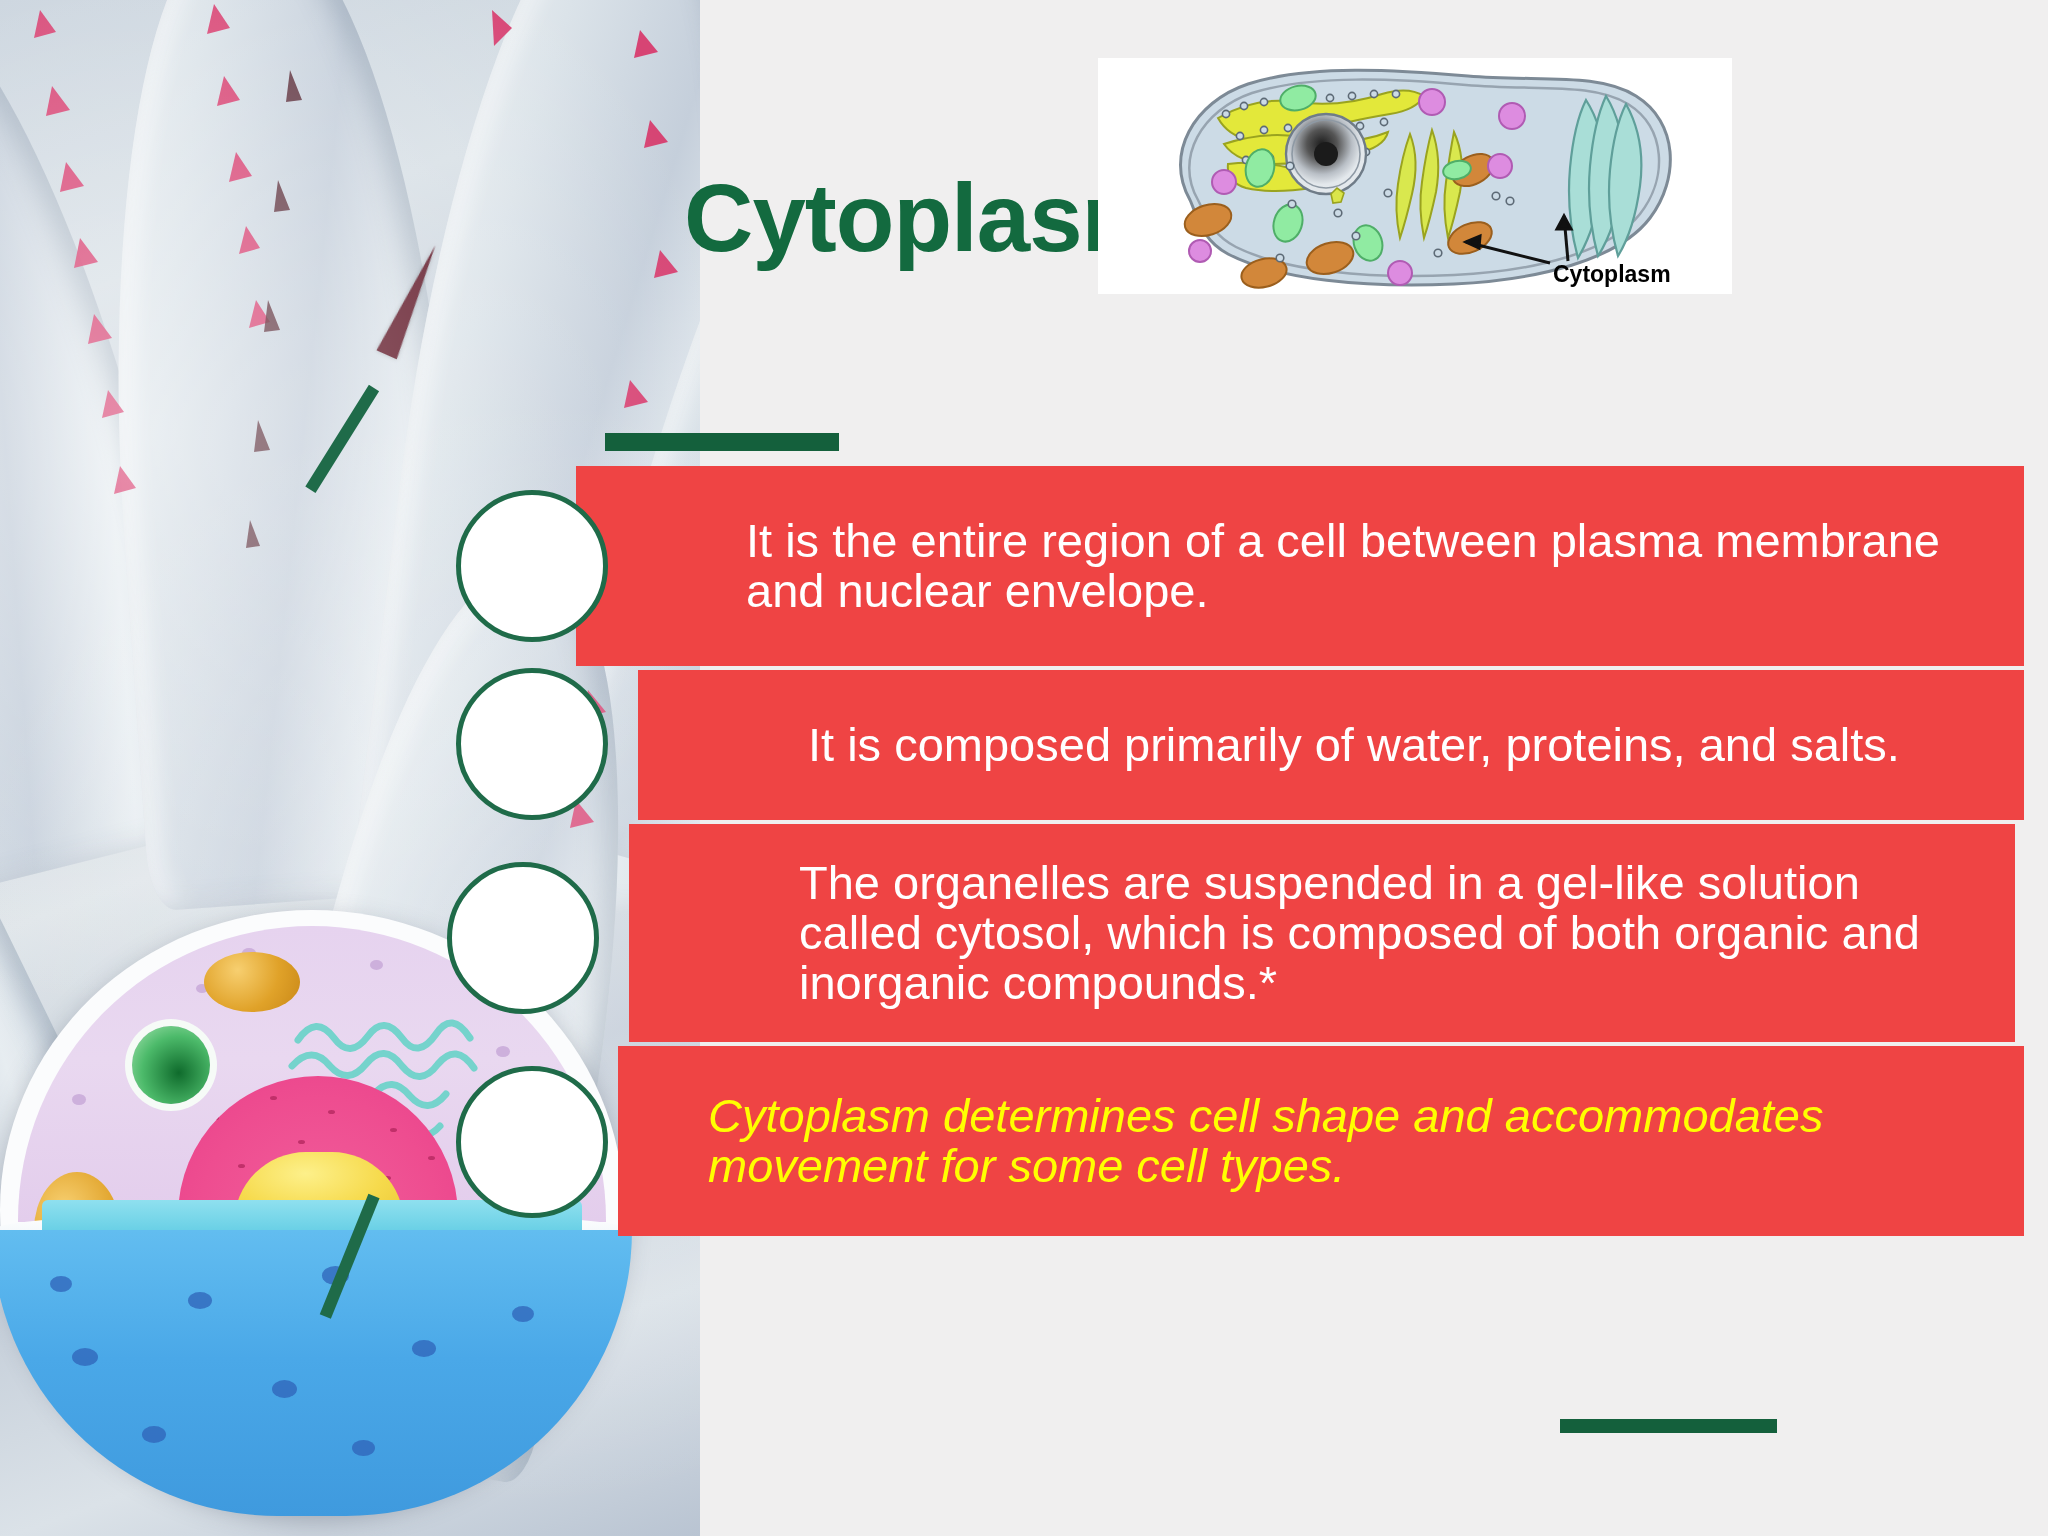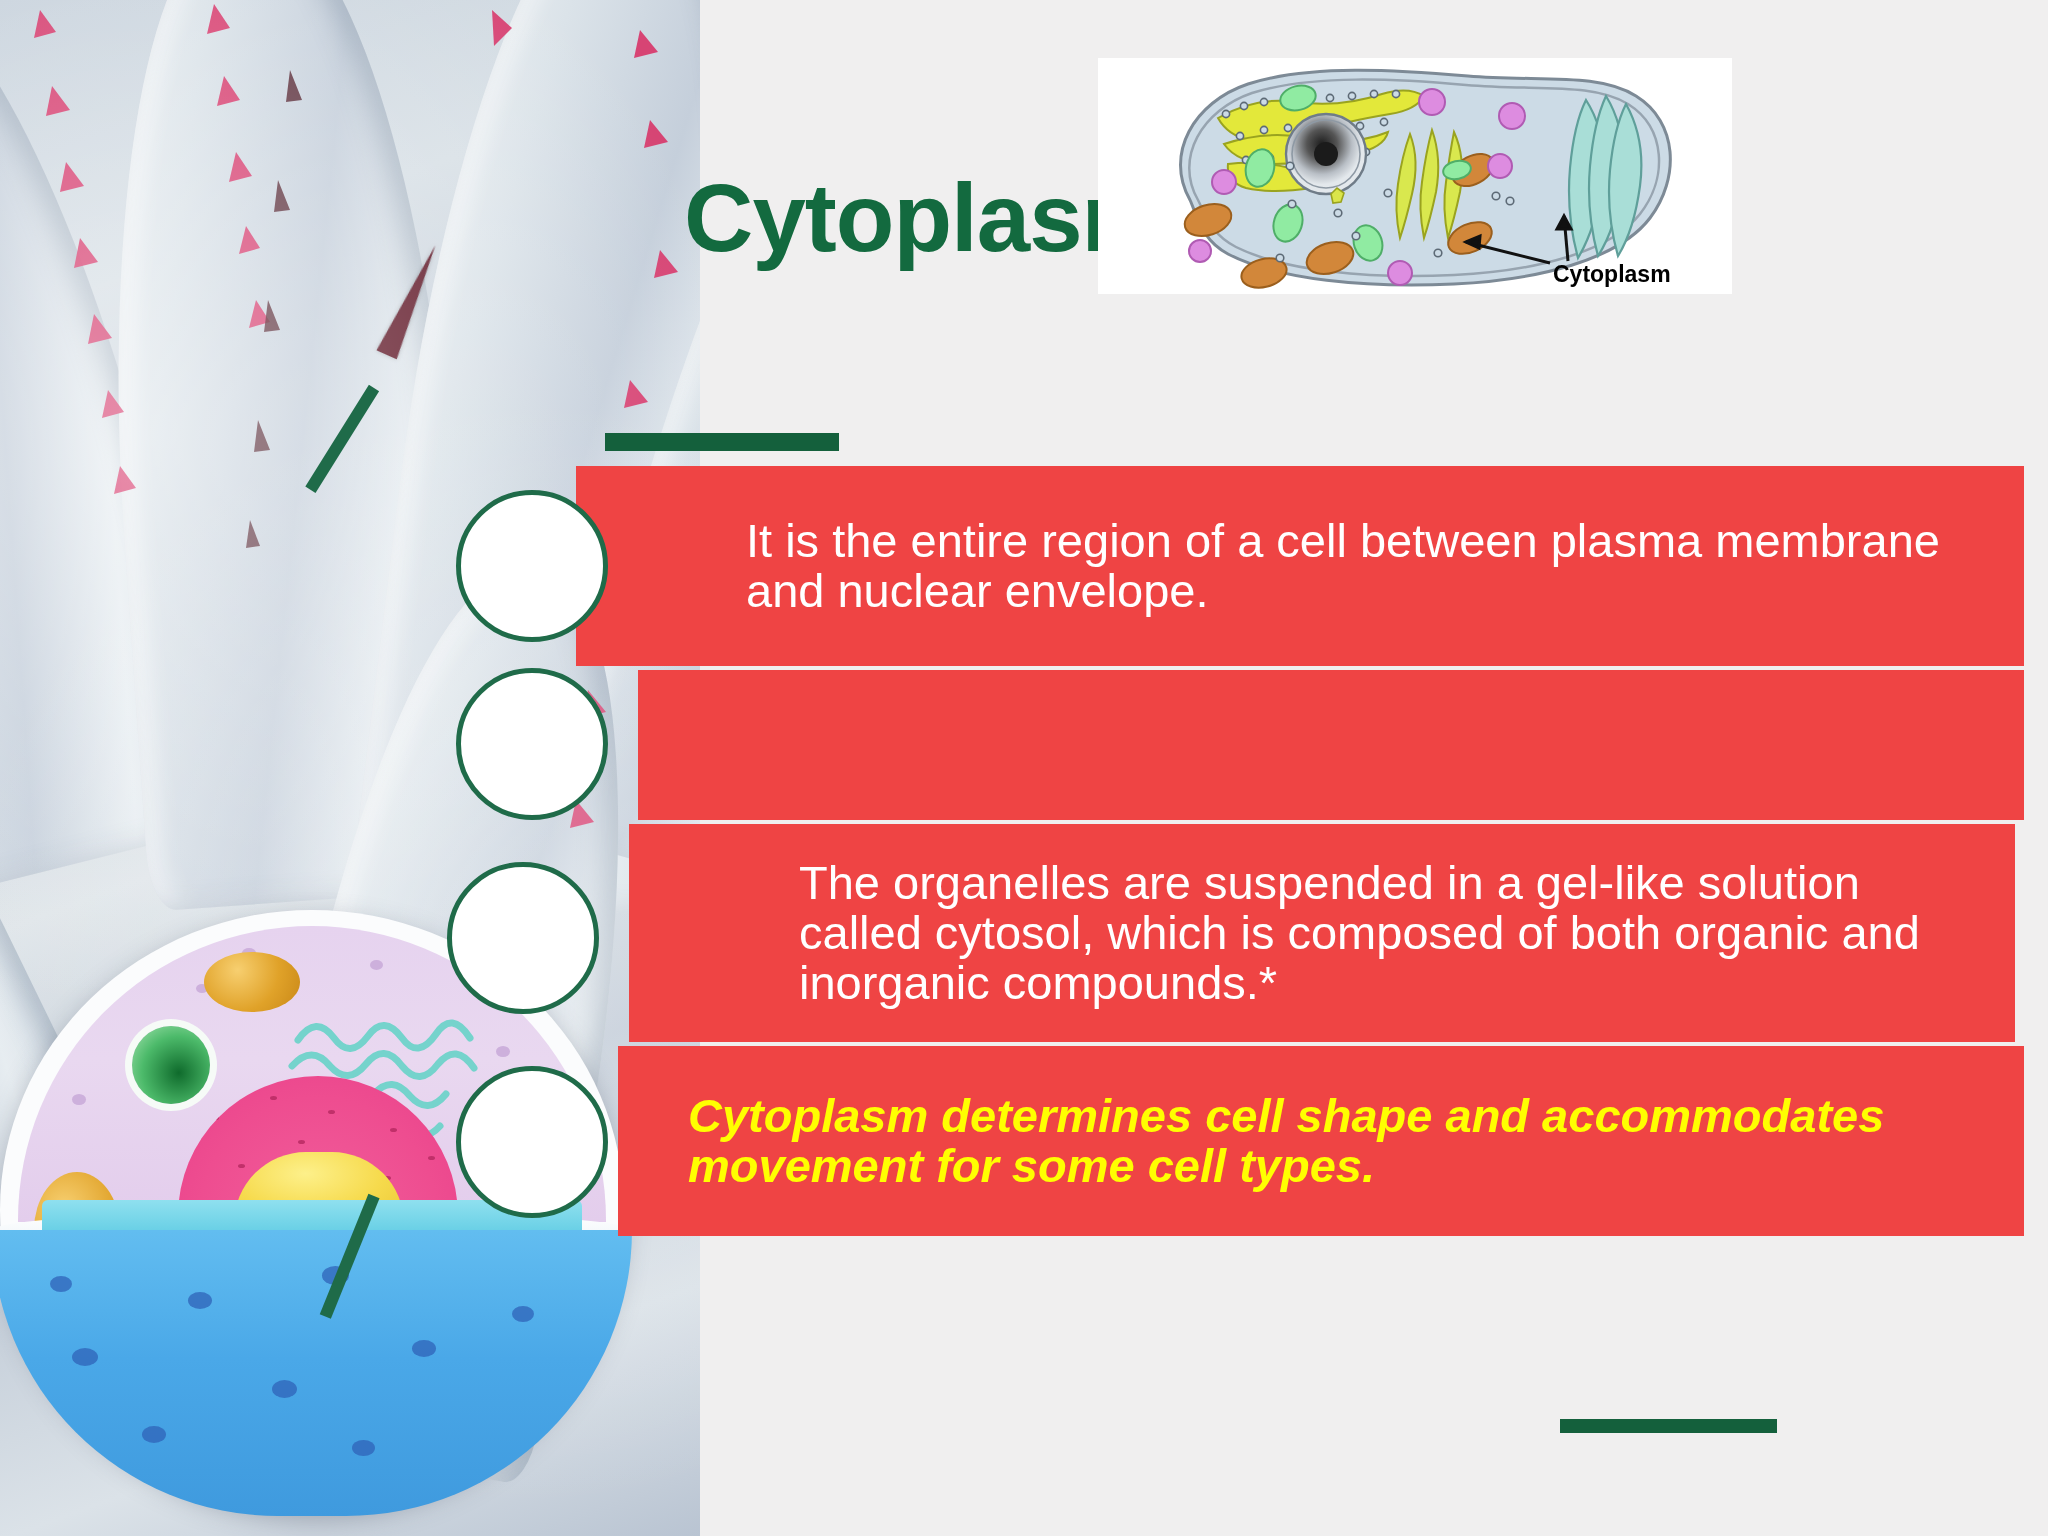--- a/index.html
+++ b/index.html
@@ -116,21 +116,21 @@
   .row-3{margin-left:53px;width:1386px;height:218px;}
   .row-4{margin-left:42px;width:1406px;height:190px;}
 
   .row .txt{
     color:#ffffff;font-size:47px;line-height:1.07;
     padding-right:26px;white-space:pre-line;
   }
   .row-1 .txt{margin-left:170px;}
   .row-2 .txt{margin-left:170px;}
   .row-3 .txt{margin-left:170px;}
-  .row-4 .txt{margin-left:70px;font-weight:bold;font-style:italic;color:#ffff00;}
+  .row-4 .txt{margin-left:90px;font-weight:normal;font-style:italic;color:#ffff00;}
 
   .bullet{
     position:absolute;width:152px;height:152px;border-radius:50%;
     background:#ffffff;border:5px solid #1f6b49;box-sizing:border-box;z-index:4;
   }
   .b1{left:-120px;top:24px;}
   .b2{left:-182px;top:-2px;}
   .b3{left:-182px;top:38px;}
   .b4{left:-162px;top:20px;}
 
@@ -386,20 +386,21 @@
     <div class="rows">
 
       <div class="row row-1">
         <div class="connector c1"></div>
         <div class="bullet b1"></div>
         <div class="txt">It is the entire region of a cell between plasma membrane and nuclear envelope.</div>
       </div>
 
       <div class="row row-2">
         <div class="bullet b2"></div>
+        <div class="txt">It is composed primarily of water, proteins, and salts.</div>
       </div>
 
       <div class="row row-3">
         <div class="bullet b3"></div>
         <div class="txt">The organelles are suspended in a gel-like solution called cytosol, which is composed of both organic and inorganic compounds.*</div>
       </div>
 
       <div class="row row-4">
         <div class="connector c4"></div>
         <div class="bullet b4"></div>

